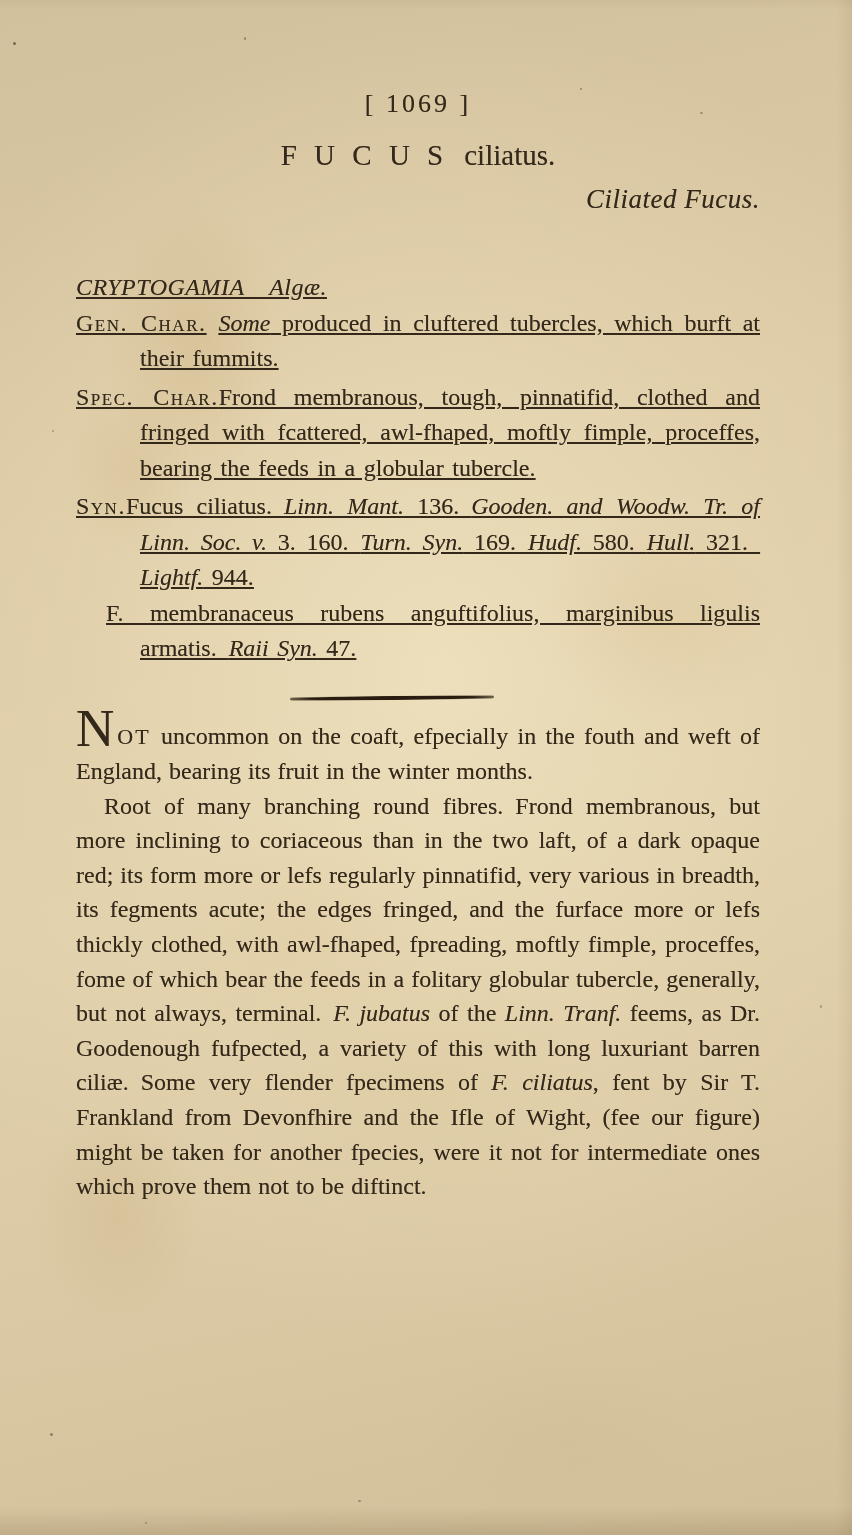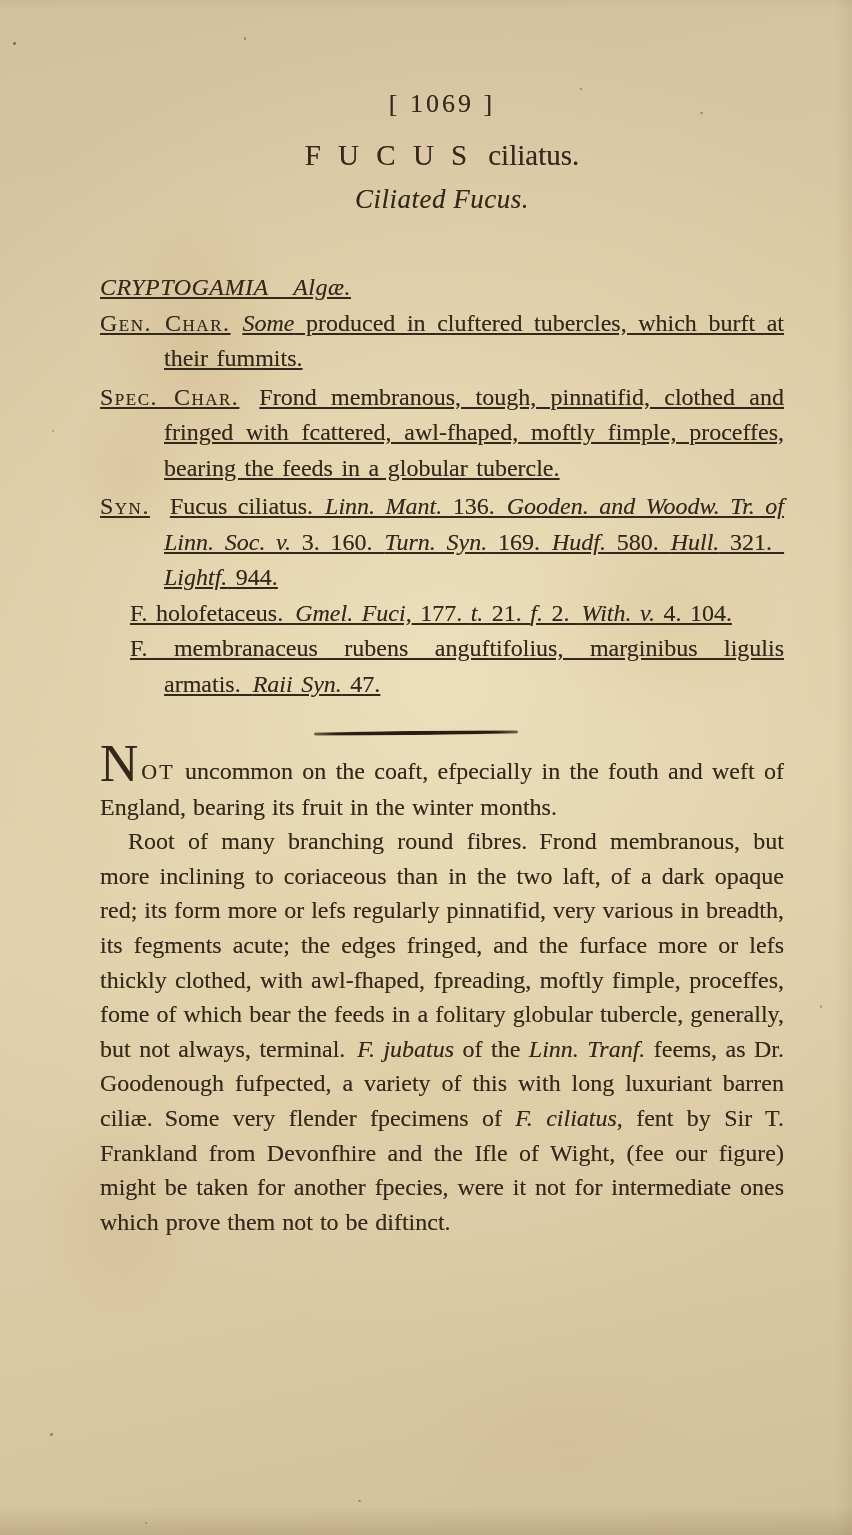--- a/index.html
+++ b/index.html
@@ -21,38 +21,38 @@
       radial-gradient(260px 190px at 430px 1080px, rgba(205,175,115,0.10), rgba(205,175,115,0) 70%),
       radial-gradient(220px 160px at 300px 935px, rgba(196,160,100,0.10), rgba(196,160,100,0) 70%),
       radial-gradient(200px 120px at 560px 1440px, rgba(196,160,100,0.08), rgba(196,160,100,0) 70%),
       linear-gradient(to top, rgba(116,93,58,0.22), rgba(116,93,58,0) 28px),
       linear-gradient(to left, rgba(116,93,58,0.10), rgba(116,93,58,0) 16px),
       linear-gradient(to bottom, rgba(116,93,58,0.07), rgba(116,93,58,0) 10px);
   }
   .speck { position:absolute; border-radius:50%; background:#55402a; pointer-events:none; }
 
   .content {
-    position:absolute; left:100px; top:88px; width:684px;
+    position:absolute; left:76px; top:88px; width:684px;
     color:#33281a;
     text-shadow:0 0 0.5px rgba(51,40,26,0.45);
   }
   .center { text-align:center; }
   .folio { font-size:26px; line-height:32px; margin:0 0 17px; letter-spacing:3px; }
   .title { font-size:29px; line-height:36px; margin:12px 0 9px; }
   .title .genus { letter-spacing:5px; margin-right:16px; }
-  .subtitle { font-size:27px; line-height:34px; font-style:italic; margin:0 0 54px; letter-spacing:0.5px; }
+  .subtitle { font-size:27px; line-height:34px; font-style:italic; margin:0 0 54px; letter-spacing:0.5px;text-align:right; }
   .classline { font-size:22.5px; line-height:30px; font-style:italic; margin:0 0 6px; letter-spacing:0.5px; }
 
   .sections p { font-size:24px; line-height:35.5px; margin:0; text-align:justify; word-spacing:2.5px;text-decoration:underline; }
   .hang  { padding-left:64px; text-indent:-64px; }
   .hang2 { padding-left:64px; text-indent:-34px; }
   .gen, .spec { margin-bottom:3px !important; }
   .label { font-variant:small-caps; letter-spacing:1.5px; }
   .label-gap { margin-right:12px; }
-  .label-gap-sm { margin-right:20px; }
+  .label-gap-sm { }
 
   .rule {
     width:204px; height:4px; margin:29px 0 19px 214px; border-radius:2px;
     background:radial-gradient(ellipse at center, #281d10 0%, #281d10 58%, rgba(40,29,16,0) 98%);
     transform:rotate(-0.6deg);
   }
 
   .article p { font-size:24px; line-height:34.6px; margin:0; text-align:justify; word-spacing:1px; }
   .p2 { text-indent:28px; }
   .dropcap { font-size:53px; line-height:0; letter-spacing:3px; vertical-align:-2px; }
@@ -85,21 +85,20 @@
   <div class="sections">
 
     <p class="classline center"><span class="it">CRYPTOGAMIA Algæ.</span></p>
 
     <p class="hang gen"><span class="label label-gap">Gen. Char.</span><span><span class="it">Some</span><span> produced in cluftered tubercles, which burft at their fummits.</span></span></p>
 
     <p class="hang spec"><span class="label label-gap-sm">Spec. Char.</span><span><span>Frond membranous, tough, pinnatifid, clothed and fringed with fcattered, awl-fhaped, moftly fimple, proceffes, bearing the feeds in a globular tubercle.</span></span></p>
 
     <p class="hang"><span class="label label-gap-sm">Syn.</span><span><span>Fucus ciliatus. </span><span class="it">Linn. Mant.</span><span> 136. </span><span class="it">Gooden. and Woodw. Tr. of Linn. Soc. v.</span><span> 3. 160. </span><span class="it">Turn. Syn.</span><span> 169. </span><span class="it">Hudf.</span><span> 580. </span><span class="it">Hull.</span><span> 321. </span><span class="it">Lightf.</span><span> 944.</span></span></p>
 
-    <p class="hang2"><span>F. holofetaceus. </span><span class="it">Gmel. Fuci,</span><span> 177. </span><span class="it">t.</span><span> 21. </span><span class="it">f.</span><span> 2. </span><span class="it">With. v.</span><span> 4. 104.</span></p>
 
     <p class="hang2"><span>F. membranaceus rubens anguftifolius, marginibus ligulis armatis. </span><span class="it">Raii Syn.</span><span> 47.</span></p>
 
   </div>
 
   <div class="rule"></div>
 
   <div class="article">
 
     <p><span class="dropcap">N</span><span><span class="aftercap">OT </span><span>uncommon on the coaft, efpecially in the fouth and weft of England, bearing its fruit in the winter months.</span></span></p>

